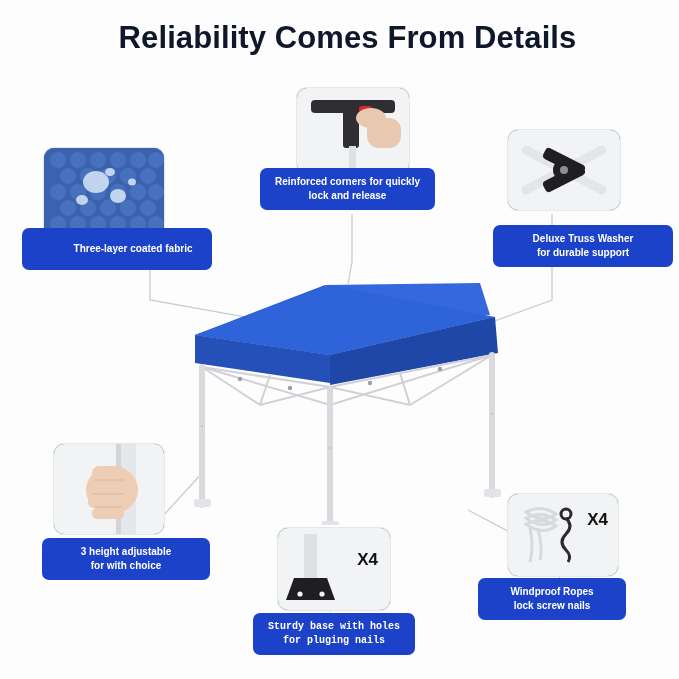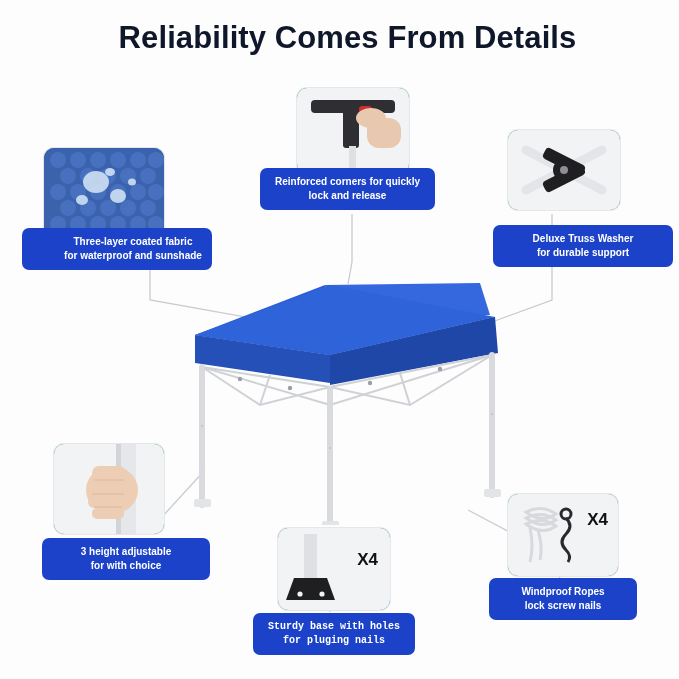--- a/index.html
+++ b/index.html
@@ -163,21 +163,20 @@
         <ellipse cx="74" cy="48" rx="8" ry="7"></ellipse>
         <ellipse cx="38" cy="52" rx="6" ry="5"></ellipse>
         <ellipse cx="66" cy="24" rx="5" ry="4"></ellipse>
         <ellipse cx="88" cy="34" rx="4" ry="3.5"></ellipse>
       </g>
     </svg>
   </div>
   <div class="label" style="left:22px;top:228px;width:190px;height:42px;padding-left:40px;">
     <span style="display:block">
       <span>Three-layer coated fabric</span><br>
-      <span>for waterproof and sunshade</span>
     </span>
   </div>
 
   <div class="photo" style="left:297px;top:88px;width:112px;height:86px;">
     <svg class="ph-inner" viewBox="0 0 112 86" preserveAspectRatio="none">
       <rect width="112" height="86" fill="#f2f3f5"></rect>
       <g fill="#2f2f33">
         <rect x="14" y="12" width="84" height="13" rx="4"></rect>
         <rect x="46" y="20" width="16" height="40" rx="3"></rect>
       </g>
@@ -271,20 +270,20 @@
         <path d="M22,34 q4,18 0,34"></path>
         <path d="M30,36 q5,16 2,30"></path>
       </g>
       <g stroke="#2a2a2e" stroke-width="3" fill="none">
         <path d="M58,24 q8,8 0,16 q-8,8 0,16 q6,6 2,12"></path>
         <circle cx="58" cy="20" r="5"></circle>
       </g>
     </svg>
     <div style="position:absolute;right:10px;top:16px;font-size:17px;font-weight:bold;color:#111;">X4</div>
   </div>
-  <div class="label" style="left:489px;top:578px;width:148px;height:42px;">
+  <div class="label" style="left:478px;top:578px;width:148px;height:42px;">
     <span style="display:block">
       <span>Windproof Ropes</span><br>
       <span>lock screw nails</span>
     </span>
   </div>
 
 </div>
 
 </body></html>

